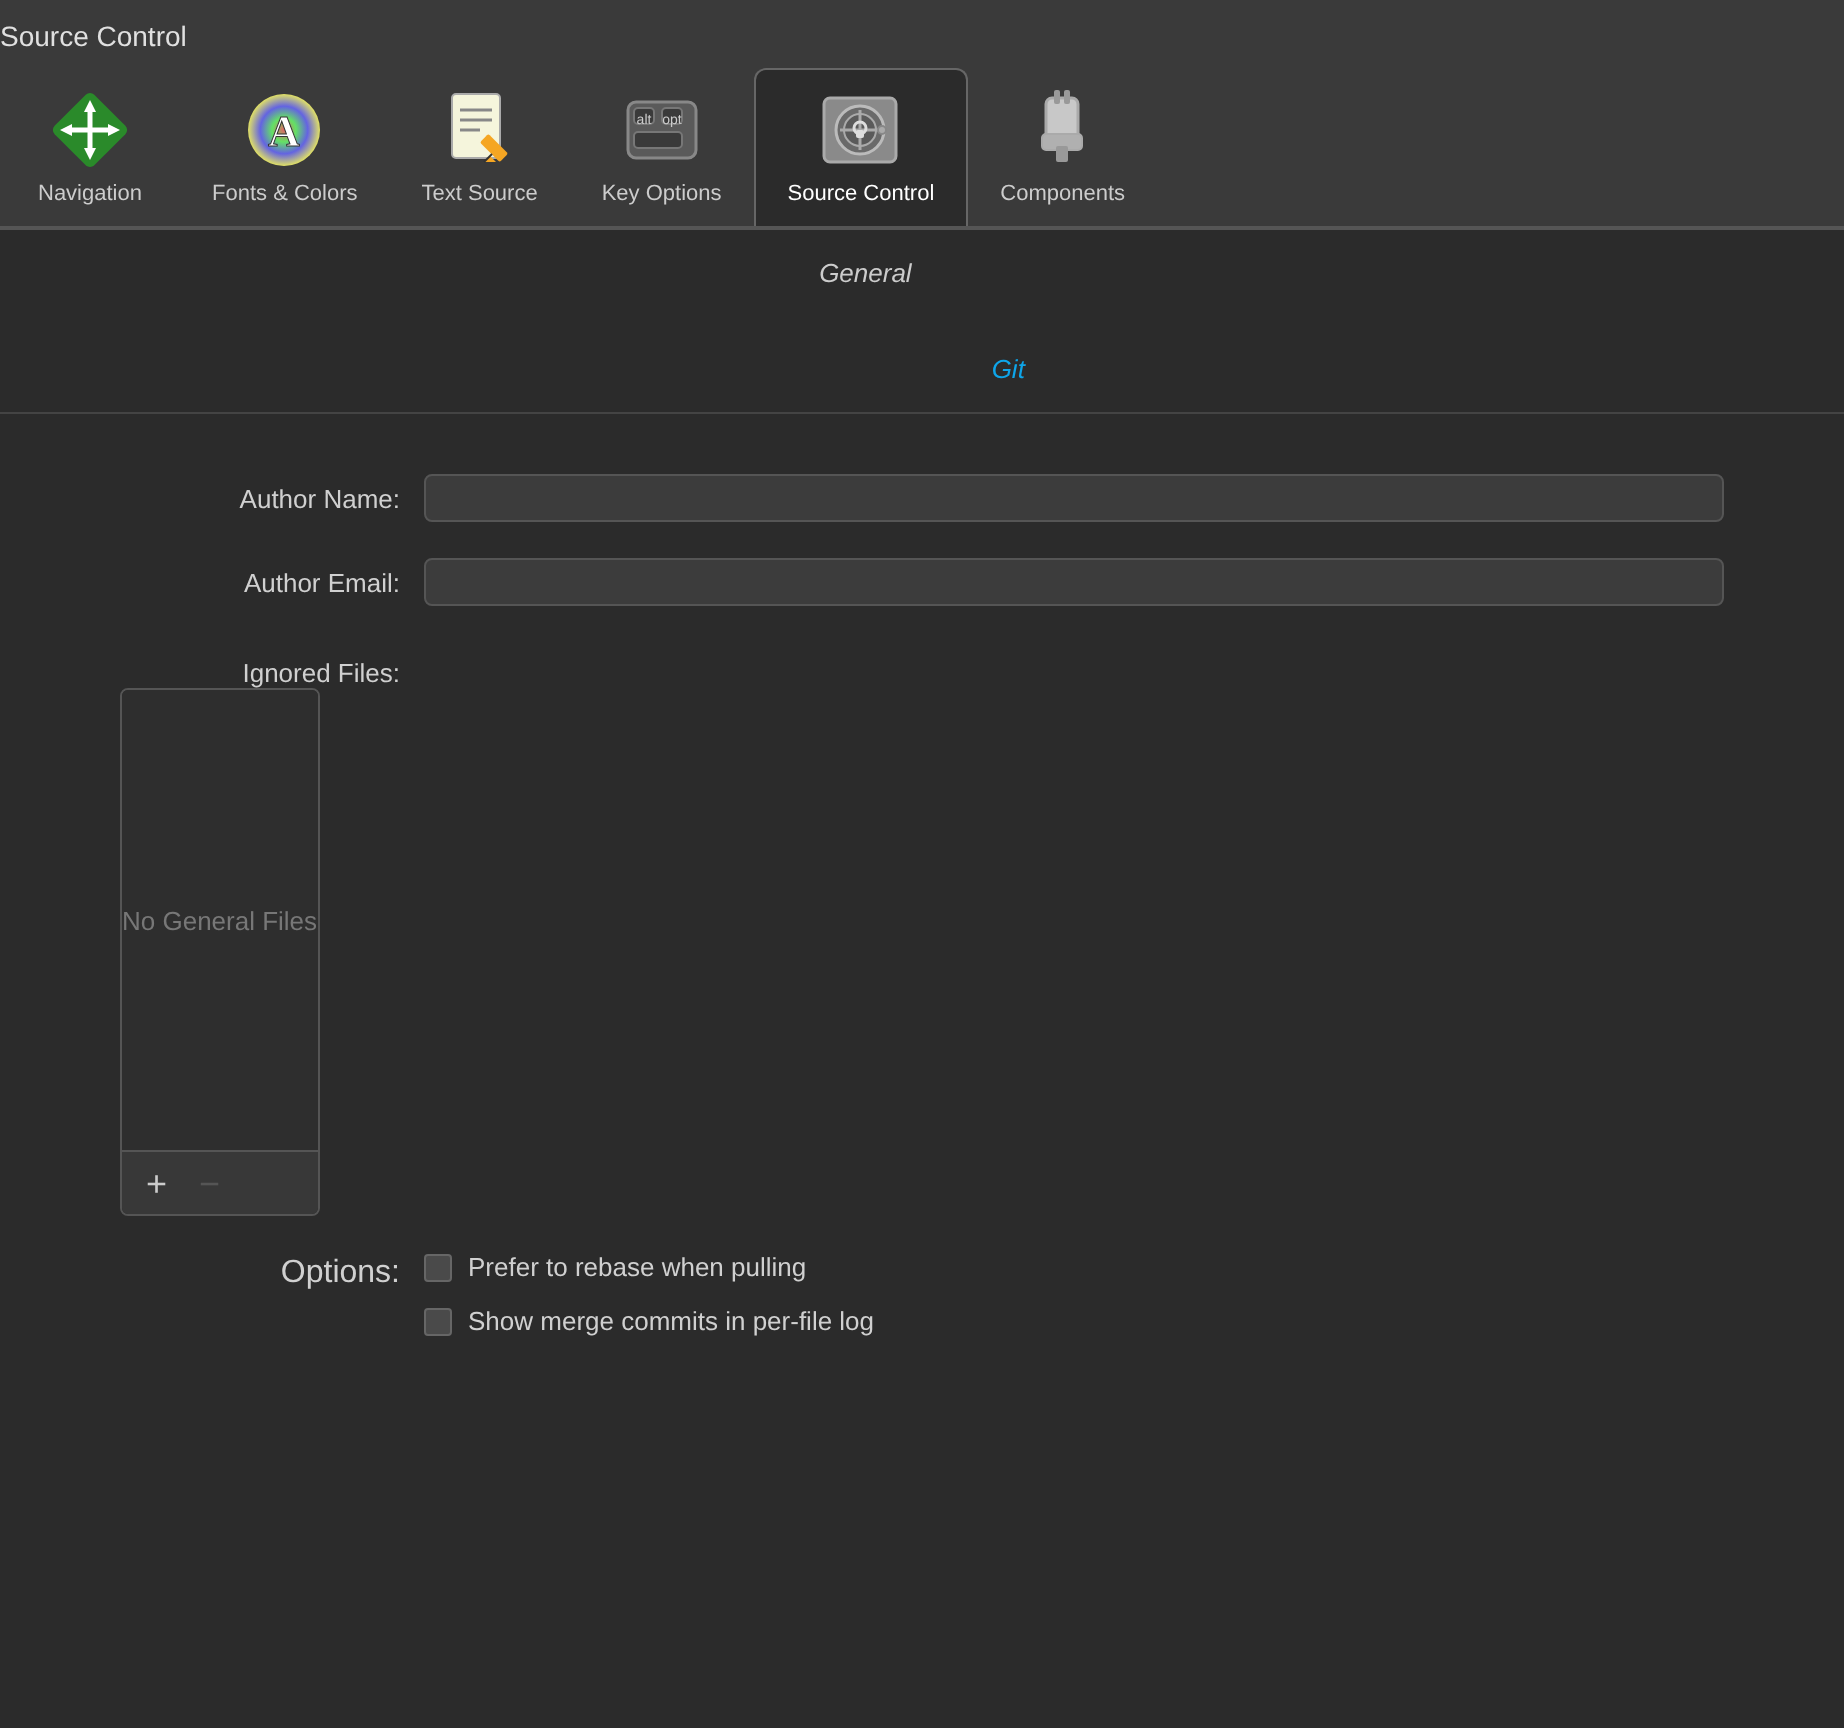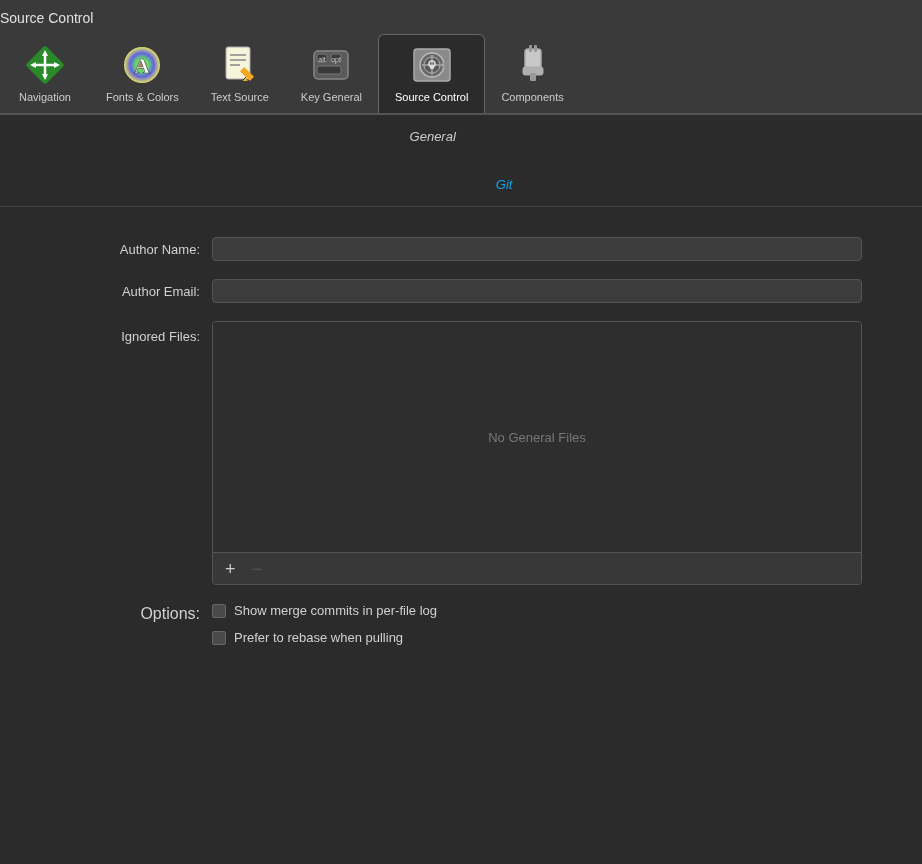--- a/index.html
+++ b/index.html
@@ -123,20 +123,21 @@
       color: #ccc;
       font-size: 13px;
       outline: none;
     }
 
     
     .ignored-row {
       display: flex;
       align-items: flex-start;
       margin-bottom: 18px;
+      flex-direction: column;
     }
     .ignored-label {
       font-size: 13px;
       color: #d0d0d0;
       text-align: right;
       width: 140px;
       margin-right: 12px;
       flex-shrink: 0;
       padding-top: 8px;
     }
@@ -291,21 +292,21 @@
           <svg width="44" height="44" viewBox="0 0 44 44">
 
             <rect x="5" y="8" width="34" height="28" rx="4" fill="#5a5a5a" stroke="#888" stroke-width="1.5"></rect>
             <rect x="8" y="11" width="10" height="8" rx="2" fill="#3a3a3a" stroke="#777" stroke-width="1"></rect>
             <rect x="22" y="11" width="10" height="8" rx="2" fill="#3a3a3a" stroke="#777" stroke-width="1"></rect>
             <rect x="8" y="23" width="24" height="8" rx="2" fill="#3a3a3a" stroke="#777" stroke-width="1"></rect>
             <text x="13" y="19" text-anchor="middle" font-size="7" fill="#ccc">alt</text>
             <text x="27" y="19" text-anchor="middle" font-size="7" fill="#ccc">opt</text>
           </svg>
         </div>
-        <span class="toolbar-label">Key General</span>
+        <span class="toolbar-label">Key Options</span>
       </div>
 
       <div class="toolbar-item active">
         <div class="icon-wrap">
           <svg width="44" height="44" viewBox="0 0 44 44">
 
             <rect x="4" y="6" width="36" height="32" rx="3" fill="#8a8a8a" stroke="#aaa" stroke-width="1.5"></rect>
 
             <circle cx="22" cy="22" r="12" fill="#6a6a6a" stroke="#bbb" stroke-width="1.5"></circle>
             <circle cx="22" cy="22" r="8" fill="#5a5a5a" stroke="#aaa" stroke-width="1"></circle>
@@ -369,23 +370,23 @@
           <button class="ignored-btn disabled">−</button>
         </div>
       </div>
     </div>
 
     <div class="options-row">
       <label class="options-label">Options:</label>
       <div class="options-checkboxes">
         <div class="checkbox-row">
           <input type="checkbox" class="checkbox-input" style="">
-          <span class="checkbox-label">Show merge commits in per-file log</span>
+          <span class="checkbox-label">Prefer to rebase when pulling</span>
         </div>
         <div class="checkbox-row">
           <input type="checkbox" class="checkbox-input" style="">
-          <span class="checkbox-label">Prefer to rebase when pulling</span>
+          <span class="checkbox-label">Show merge commits in per-file log</span>
         </div>
       </div>
     </div>
 
   </div>
 </div>
 
 </body></html>

